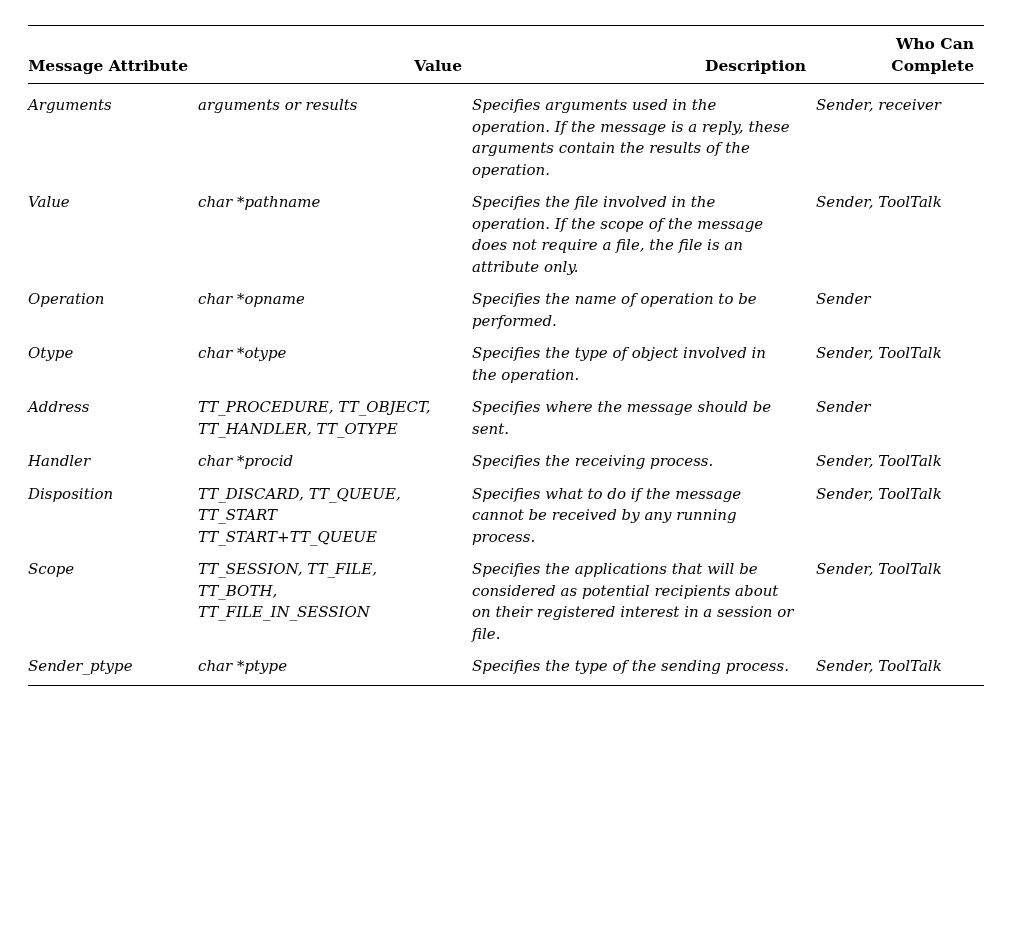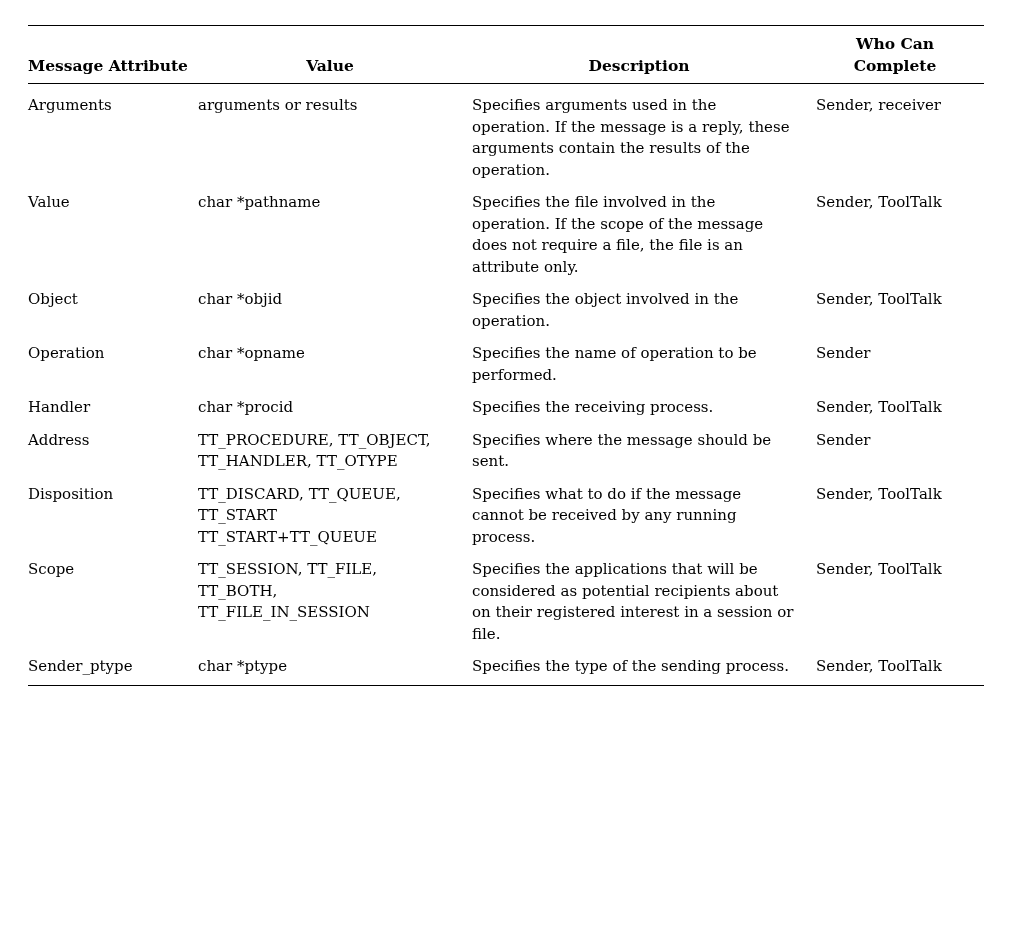--- a/index.html
+++ b/index.html
@@ -27,33 +27,34 @@
     border-top: 1px solid #000000;
     border-bottom: 1px solid #000000;
     font-size: 15px;
     line-height: 21.5px;
   }
   col.c-attr  { width: 170px; }
   col.c-value { width: 274px; }
   col.c-desc  { width: 344px; }
   col.c-who   { width: 168px; }
   thead th {
-    text-align: center;
+    text-align: right;
     vertical-align: bottom;
     font-weight: bold;
     padding: 7px 10px 7px 0;
     border-bottom: 1px solid #000000;
     white-space: pre-line;
     font-size: 15.5px;
   }
   tbody td {
     text-align: left;
     vertical-align: top;
     padding: 11px 10px 0 0;
     white-space: pre-line;
+    font-style: italic;
   }
   tbody tr:last-child td {
     padding-bottom: 7px;
   }
 </style>
 </head>
 <body>
 
 <div class="page">
   <table class="attr-table">
@@ -87,51 +88,51 @@
   <tr>
     <td>Value</td>
     <td>char *pathname</td>
     <td>Specifies the file involved in the
 operation. If the scope of the message
 does not require a file, the file is an
 attribute only.</td>
     <td>Sender, ToolTalk</td>
   </tr>
 
-  <tr>
-    <td>Object</td>
-    <td>char *objid</td>
-    <td>Specifies the object involved in the
-operation.</td>
-    <td>Sender, ToolTalk</td>
-  </tr>
 
   <tr>
     <td>Operation</td>
     <td>char *opname</td>
     <td>Specifies the name of operation to be
 performed.</td>
     <td>Sender</td>
   </tr>
 
-
   <tr>
-    <td>Handler</td>
-    <td>char *procid</td>
-    <td>Specifies the receiving process.</td>
+    <td>Otype</td>
+    <td>char *otype</td>
+    <td>Specifies the type of object involved in
+the operation.</td>
     <td>Sender, ToolTalk</td>
   </tr>
 
   <tr>
     <td>Address</td>
     <td>TT_PROCEDURE, TT_OBJECT,
 TT_HANDLER, TT_OTYPE</td>
     <td>Specifies where the message should be
 sent.</td>
     <td>Sender</td>
+  </tr>
+
+  <tr>
+    <td>Handler</td>
+    <td>char *procid</td>
+    <td>Specifies the receiving process.</td>
+    <td>Sender, ToolTalk</td>
   </tr>
 
 
   <tr>
     <td>Disposition</td>
     <td>TT_DISCARD, TT_QUEUE,
 TT_START
 TT_START+TT_QUEUE</td>
     <td>Specifies what to do if the message
 cannot be received by any running

